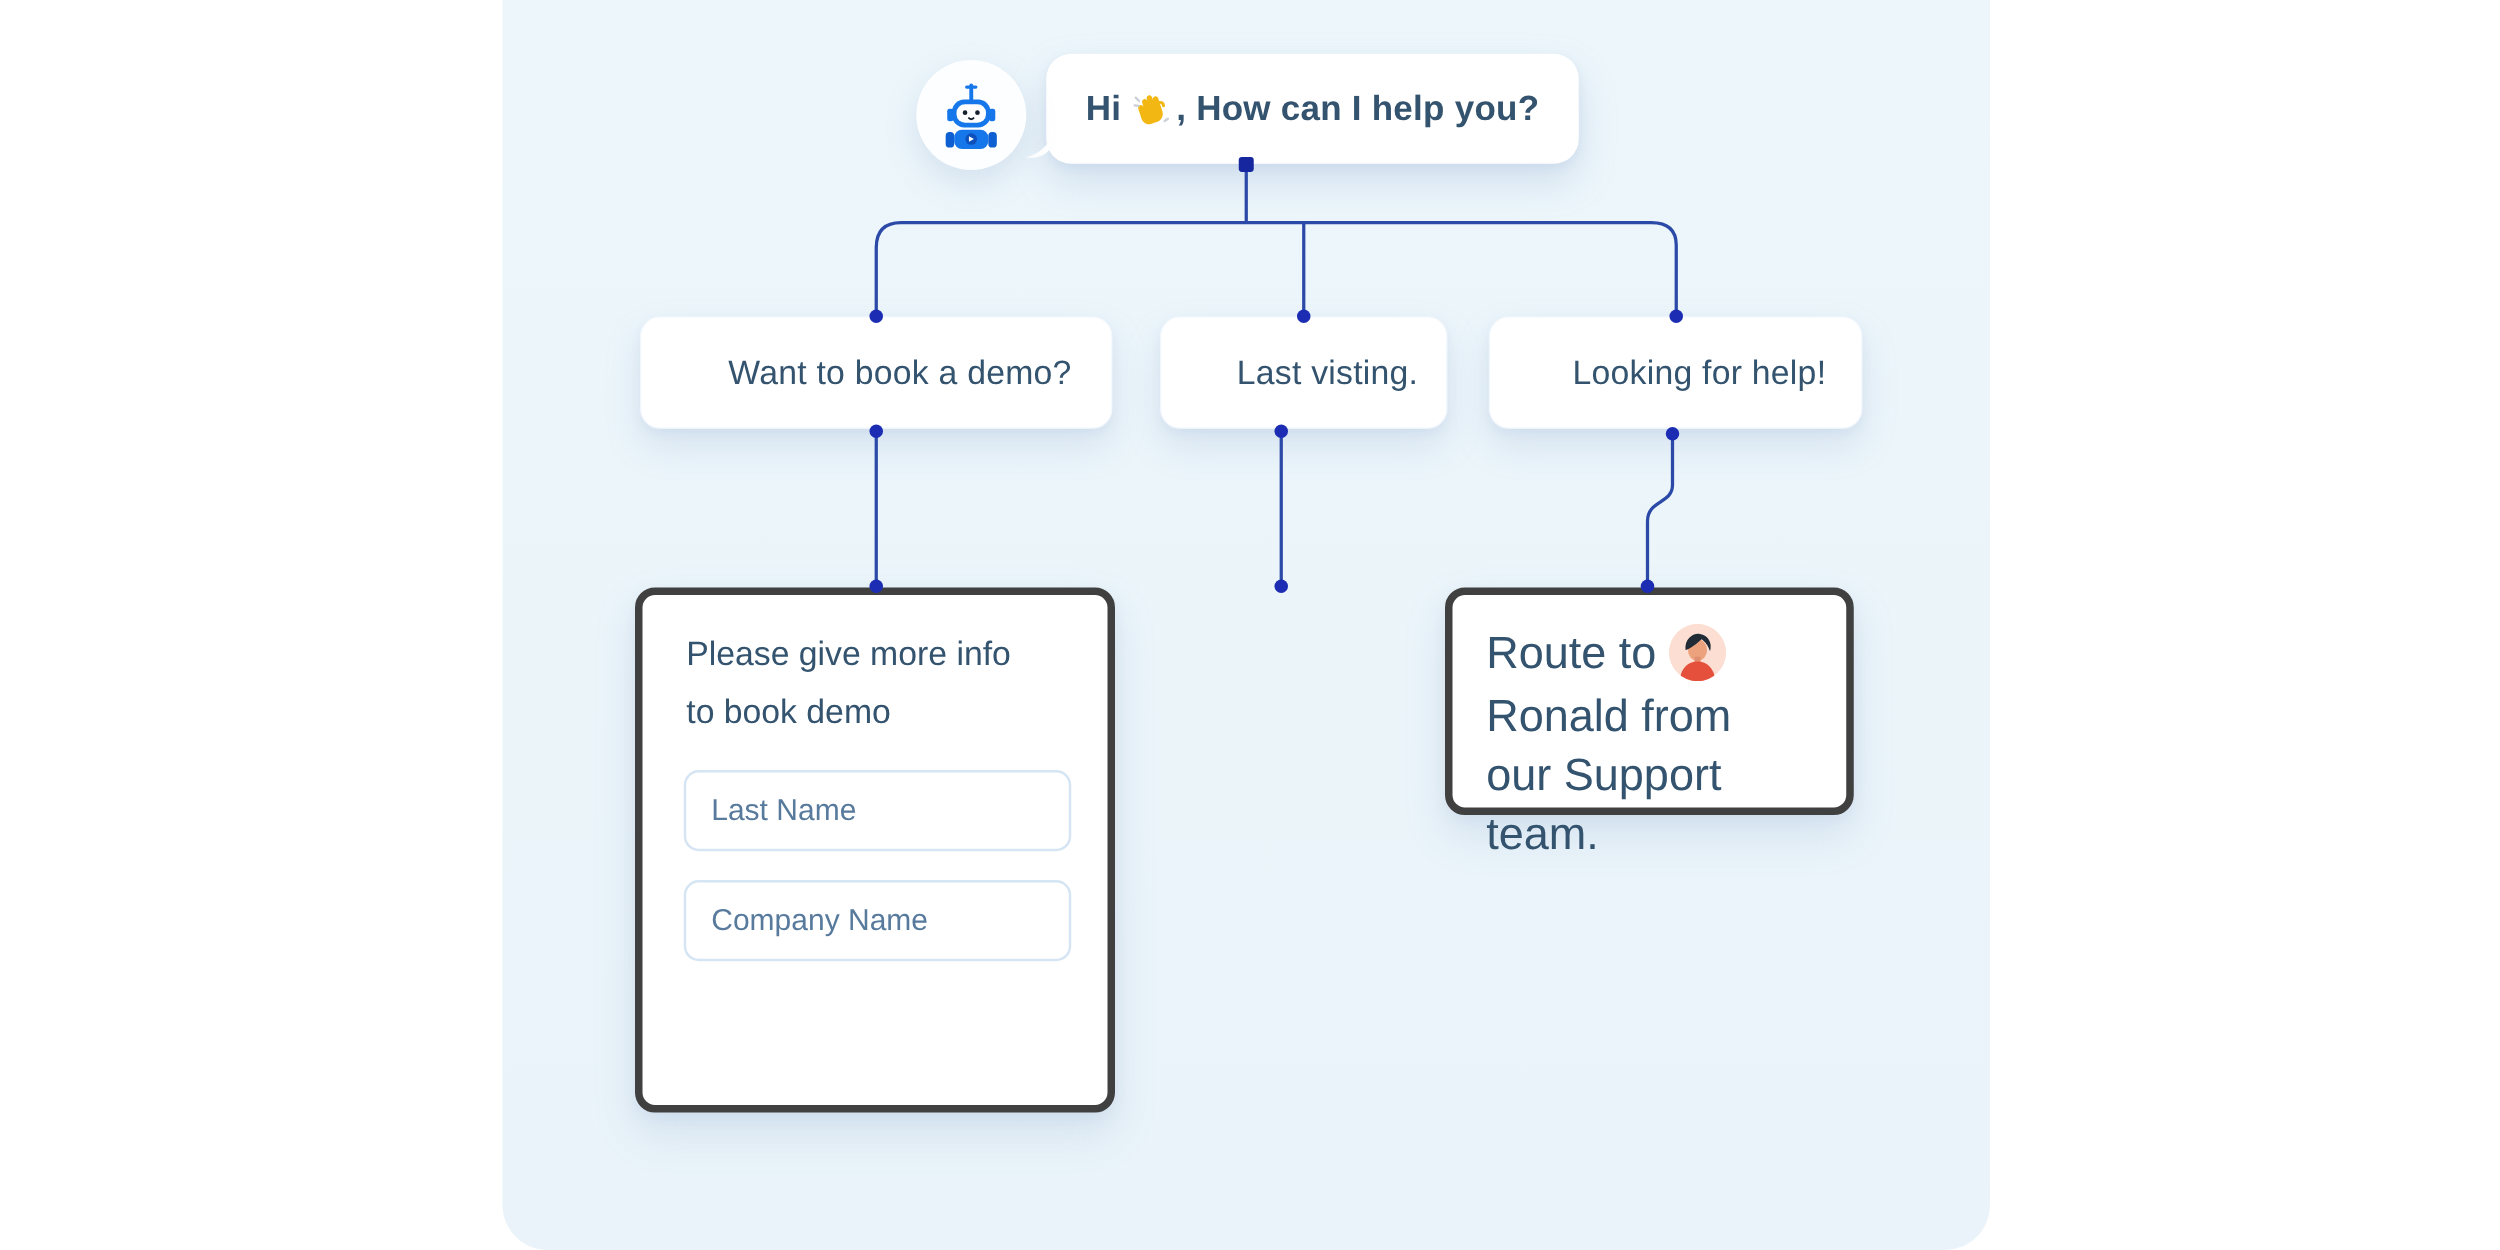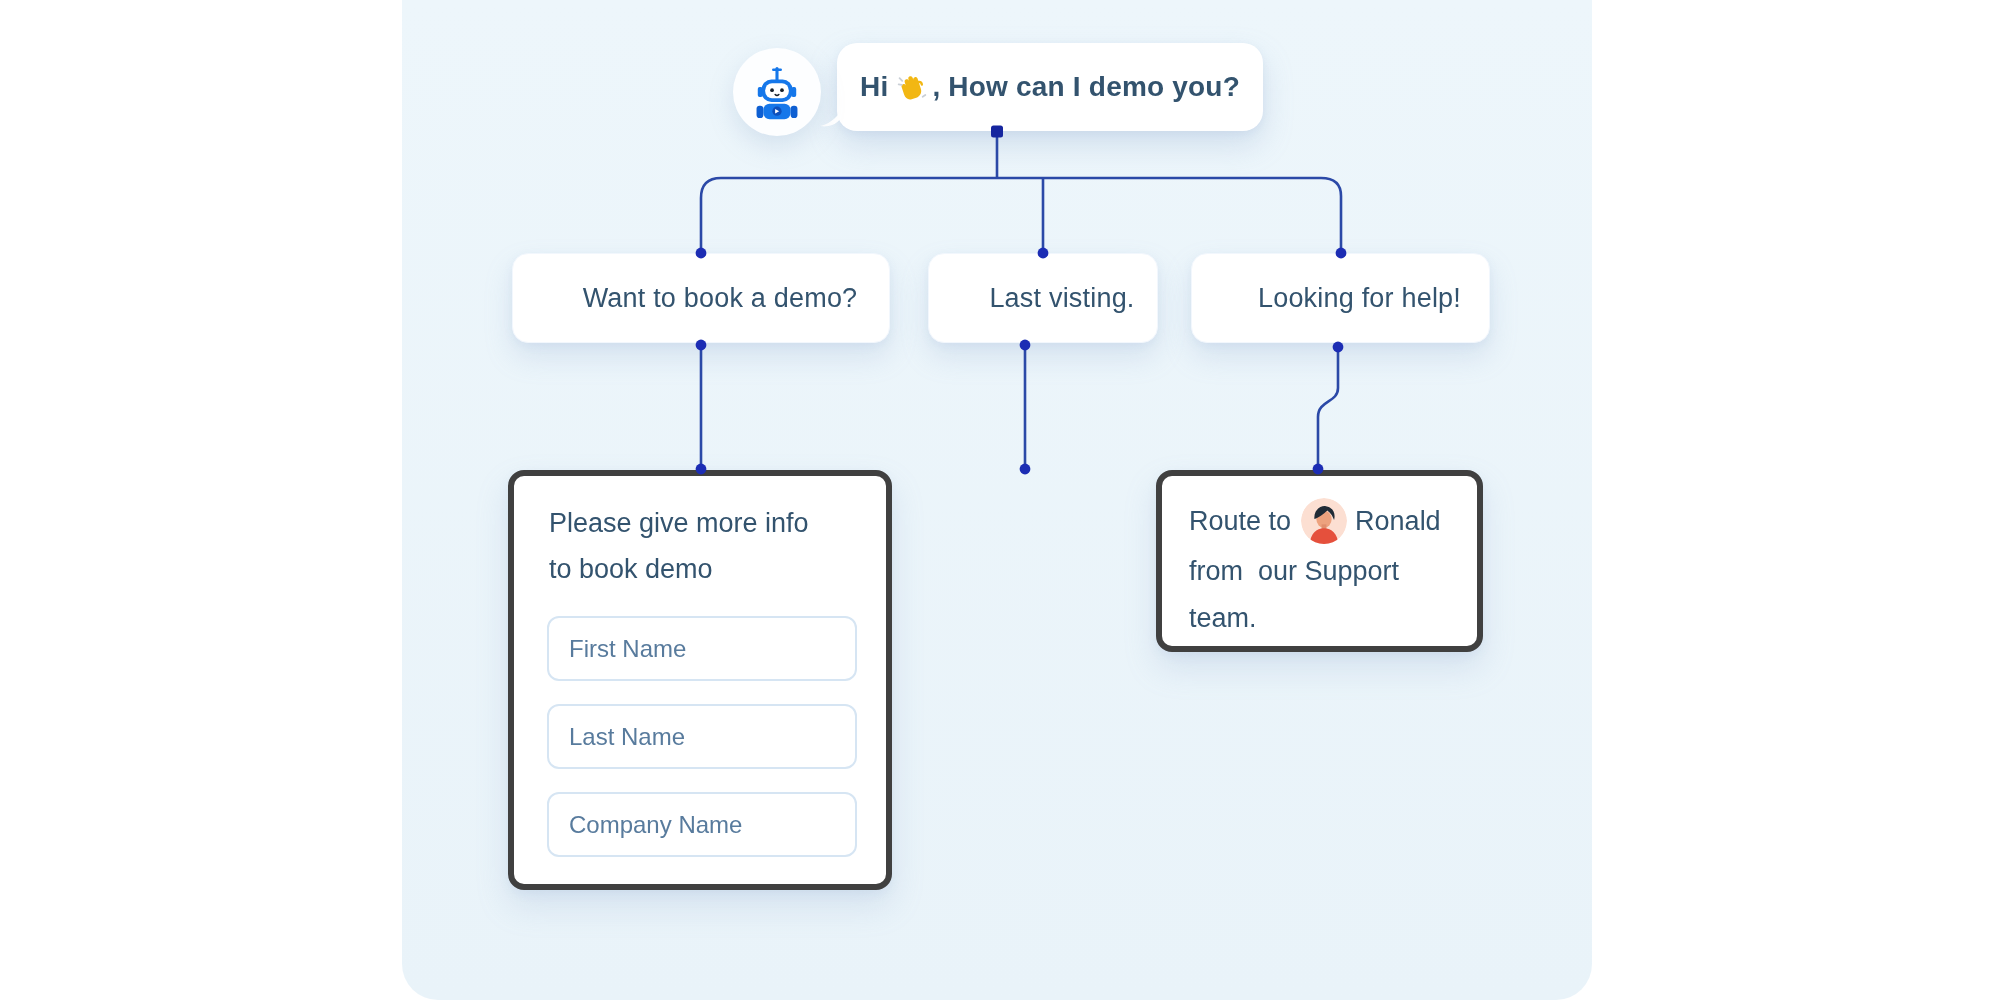--- a/index.html
+++ b/index.html
@@ -56,21 +56,21 @@
     display:block; width:310px; height:65px; margin-bottom:23px;
     border:2px solid #d6e5f3; border-radius:12px; background:#ffffff;
     padding:0 20px; font-family:inherit; font-size:24px; color:#33536e; outline:none;
   }
   .field::placeholder { color:#587b9d; opacity:1; }
 
   .card-okay { left:923px; top:470px; width:203px; height:133px; padding:27px 0 0 36px; }
   .card-okay .reply { font-size:27px; font-weight:500; line-height:46px; white-space:pre-line; }
 
   .card-route { left:1156px; top:470px; width:327px; height:182px; padding:22px 24px 0 27px; }
-  .card-route .route-text { font-size:27px; font-weight:500; line-height:47px; }
+  .card-route .route-text { font-size:36px; font-weight:500; line-height:47px; }
   .card-route .route-suffix { white-space:pre-wrap; }
   .agent-avatar { display:inline-block; width:46px; height:46px; vertical-align:middle; margin:0 8px 4px 10px; }
 </style>
 </head>
 <body>
 
 <div class="stage">
   <div class="panel"></div>
 
   <div class="bot-avatar">
@@ -99,38 +99,37 @@
     <span>Hi</span>
     <svg class="wave" width="32" height="32" viewBox="0 0 36 36">
       <g transform="rotate(-18 18 20)">
         <path d="M14,31 C10,31 7.5,27.5 7.5,23.5 L7.5,14.5 C7.5,13 8.6,11.9 10,11.9 C11.4,11.9 12.5,13 12.5,14.5 L12.5,10.5 C12.5,9 13.6,7.9 15,7.9 C16.4,7.9 17.5,9 17.5,10.5 L17.5,8.5 C17.5,7 18.6,5.9 20,5.9 C21.4,5.9 22.5,7 22.5,8.5 L22.5,11 C22.5,9.6 23.6,8.5 25,8.5 C26.4,8.5 27.5,9.6 27.5,11 L27.5,23 C27.5,27.5 24,31 19.5,31 Z" fill="#f2b713"></path>
         <path d="M27.5,15 C29.5,15.5 30.5,17 30,19" stroke="#f2b713" stroke-width="2.6" fill="none" stroke-linecap="round"></path>
       </g>
       <path d="M4,8 L7,11" stroke="#c9cfd6" stroke-width="2" stroke-linecap="round"></path>
       <path d="M3,15 L6.5,15.5" stroke="#c9cfd6" stroke-width="2" stroke-linecap="round"></path>
       <path d="M30,29 L33,27" stroke="#c9cfd6" stroke-width="2" stroke-linecap="round"></path>
     </svg>
-    <span>, How can I demo you?</span>
+    <span>, How can I help you?</span>
   </div>
 
   <div class="node node-demo">
     <span>Want to book a demo?</span>
   </div>
   <div class="node node-visiting">
     <span>Last visting.</span>
   </div>
   <div class="node node-help">
     <span>Looking for help!</span>
   </div>
 
   <div class="card card-form">
     <div class="title">Please give more info
 to book demo</div>
     <div class="fields">
-      <input class="field" type="text" placeholder="First Name" style="">
       <input class="field" type="text" placeholder="Last Name" style="">
       <input class="field" type="text" placeholder="Company Name" style="">
     </div>
   </div>
 
 
   <div class="card card-route">
     <div class="route-text">
       <span>Route to</span><svg class="agent-avatar" viewBox="0 0 48 48">
         <defs>

